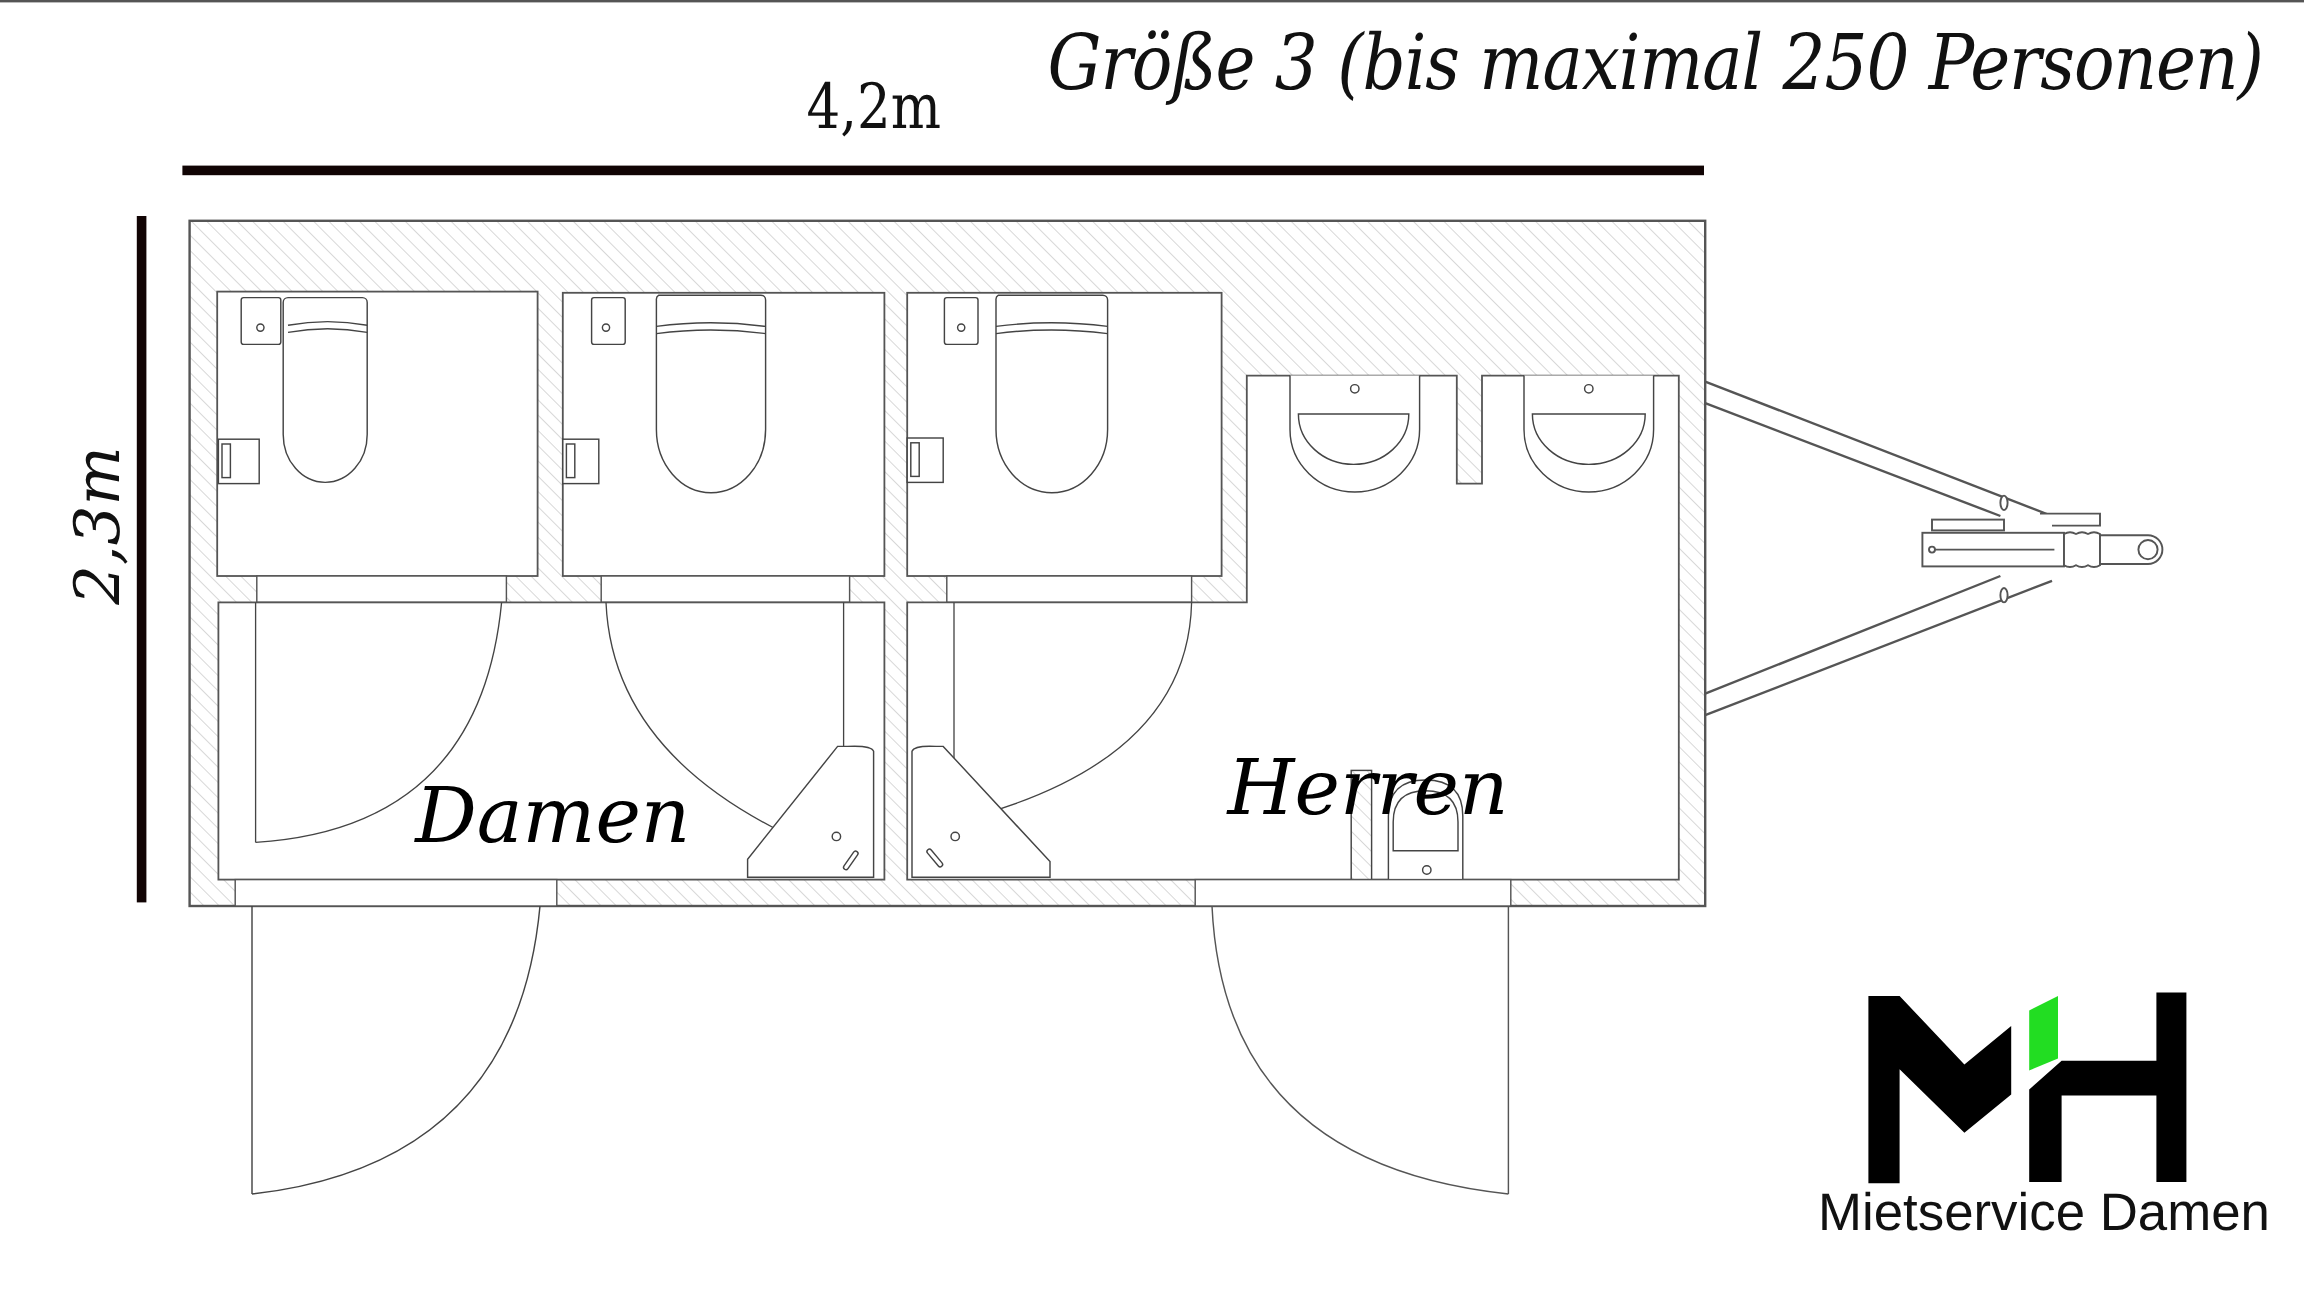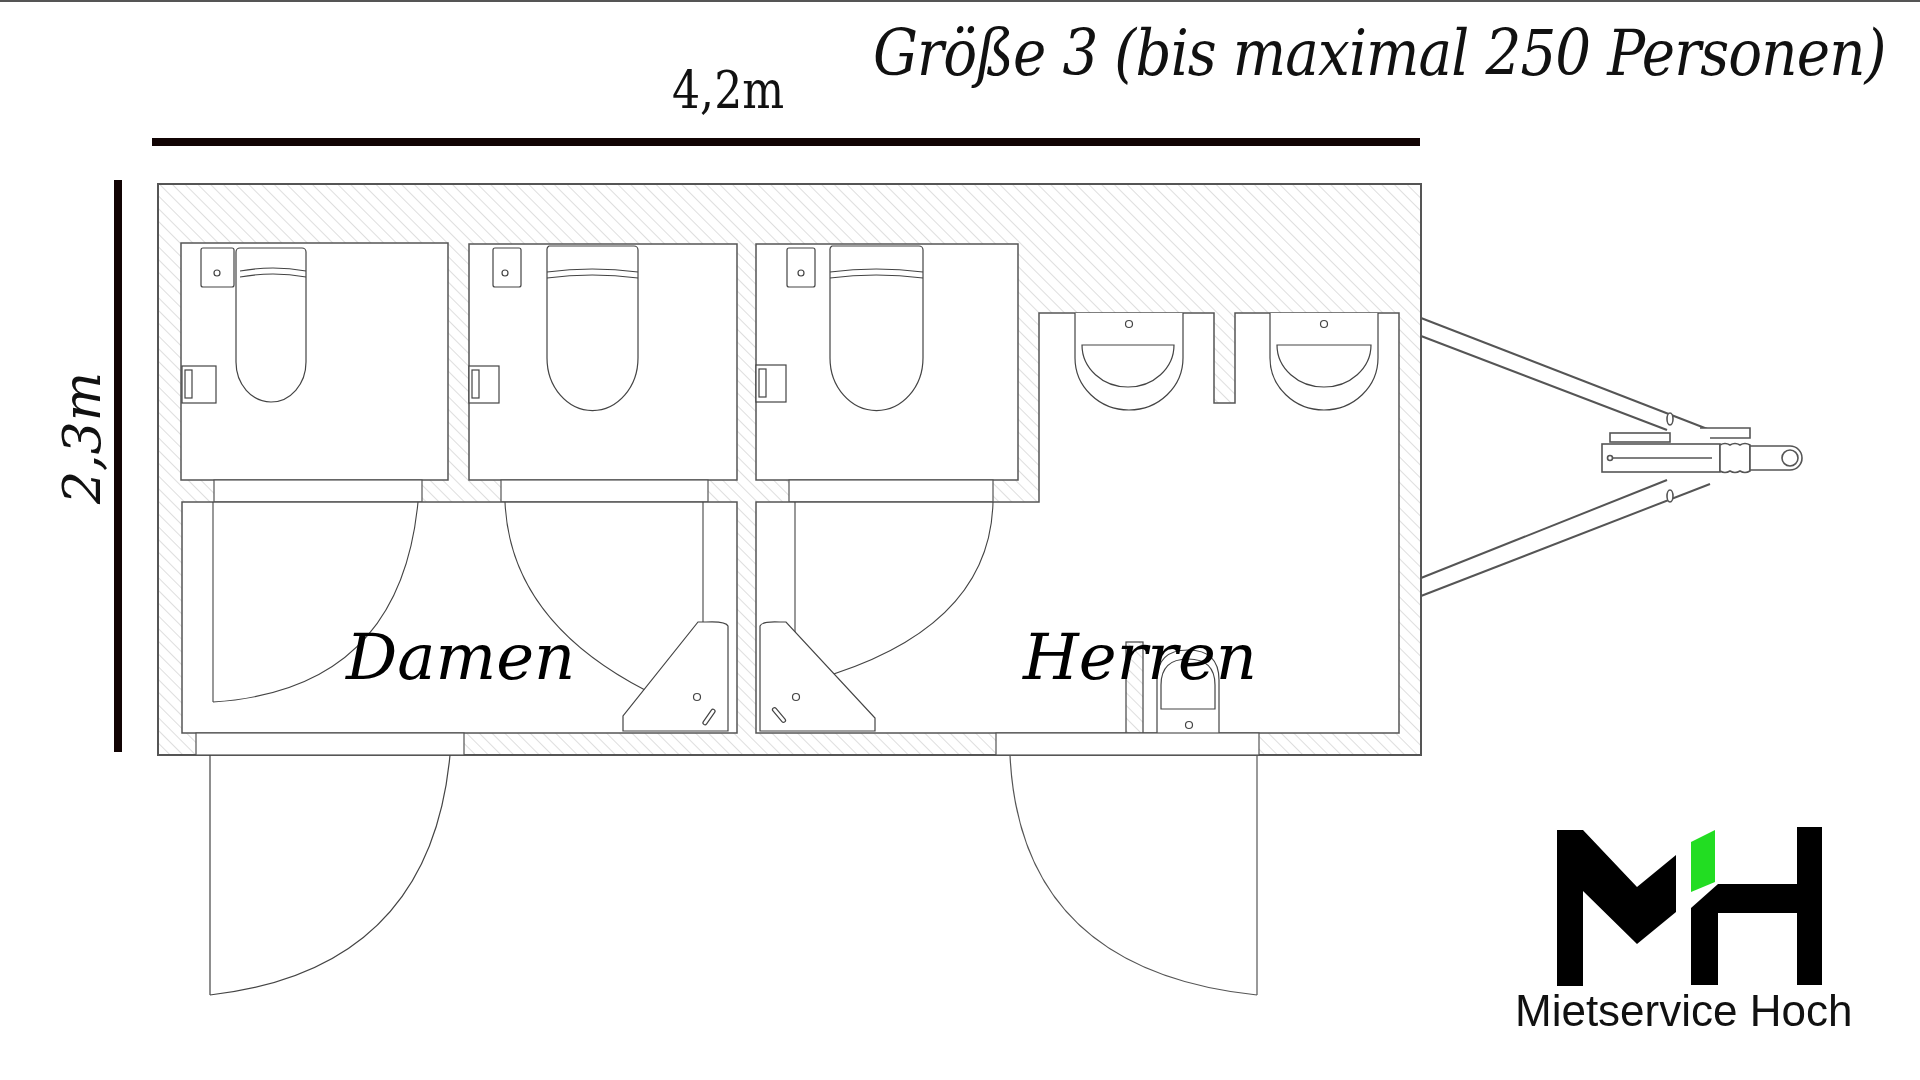--- a/index.html
+++ b/index.html
@@ -147,24 +147,24 @@
     <rect x="1610" y="433" width="60" height="9"></rect>
     <path d="M1700 428 h50 v10 h-40"></path>
     <ellipse cx="1670" cy="419" rx="3" ry="6"></ellipse>
     <ellipse cx="1670" cy="496" rx="3" ry="6"></ellipse>
     <path d="M1720 445 q5 -3 10 0 q5 -3 10 0 q5 -3 10 0 v26 q-5 3 -10 0 q-5 3 -10 0 q-5 3 -10 0 z"></path>
     <path d="M1750 446 h40 a12 12 0 0 1 0 24 h-40 z"></path>
     <circle cx="1790" cy="458" r="8"></circle>
   </g>
 </svg>
 
-<div class="room-label" style="left:346px;top:620px;">Damen</div>
+<div class="room-label" style="left:346px;top:644px;">Damen</div>
 <div class="room-label" style="left:1023px;top:620px;text-align:center;">Herren</div>
 
 <svg class="logo" viewBox="0 0 420 230">
 
   <polygon points="57,10 83,10 83,10 137,67 176,35 176,92 137,124 83,71 83,166 57,166" fill="#000"></polygon>
 
   <polygon points="191,22 215,10 215,62 191,72" fill="#22dd22"></polygon>
 
   <polygon points="191,88 218,64 297,64 297,7 322,7 322,165 297,165 297,93 218,93 218,165 191,165" fill="#000"></polygon>
 </svg>
-<div class="logo-text">Mietservice Hoch</div>
+<div class="logo-text">Mietservice Damen</div>
 
 </body></html>

